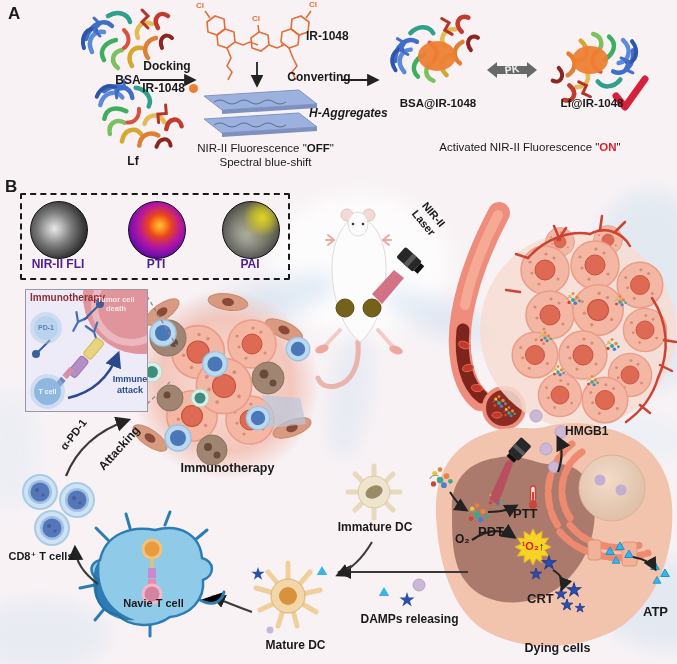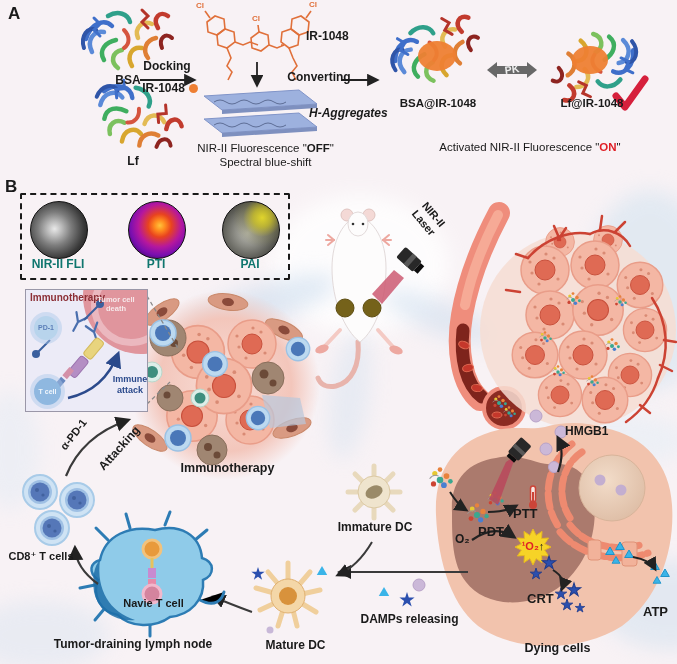--- a/index.html
+++ b/index.html
@@ -17,21 +17,21 @@
   .imgbox{position:absolute;left:20px;top:193px;width:266px;height:83px;
           border:2.5px dashed #1a1a1a;border-radius:2px;}
   .circ{position:absolute;border-radius:50%;border:1px solid #111;}
   #c-fli{left:8px;top:6px;width:56px;height:56px;
     background:radial-gradient(circle at 42% 48%,#e9e9e9 0%,#bdbdbd 16%,#7d7d7d 38%,#383838 68%,#0c0c0c 100%);}
   #c-pti{left:106px;top:6px;width:56px;height:56px;
     background:radial-gradient(circle at 55% 42%,#ffc43c 0%,#ff8a1e 12%,#e8431f 26%,#b5179e 48%,#7a0fb0 66%,#3d0668 84%,#10021c 100%);}
   #c-pai{left:200px;top:6px;width:56px;height:56px;
     background:radial-gradient(circle at 70% 28%,rgba(230,218,40,.95) 0%,rgba(198,188,42,.85) 16%,rgba(130,128,80,.35) 34%,rgba(0,0,0,0) 52%),
                radial-gradient(circle at 45% 55%,#bcbcb4 0%,#8d8d86 30%,#565650 62%,#1c1c1c 100%);}
-  .imglbl{position:absolute;top:62px;font-weight:bold;font-size:12px;color:#0f766e;text-align:center;width:70px;}
+  .imglbl{position:absolute;top:62px;font-weight:bold;font-size:12px;color:#4c1d95;text-align:center;width:70px;}
   .inset{position:absolute;left:25px;top:289px;width:121px;height:121px;background:#ecebf7;
          border:1.5px solid #9a97a8;overflow:hidden;}
   .qc{position:absolute;top:-52px;right:-52px;width:116px;height:116px;border-radius:50%;background:#e0959d;}
   .qring{position:absolute;top:-24px;right:-24px;width:66px;height:66px;border-radius:50%;
          border:7px solid rgba(244,214,218,.55);}
   .cellchip{position:absolute;border-radius:50%;font-weight:bold;text-align:center;}
 </style>
 </head>
 <body>
 
@@ -514,21 +514,20 @@
 
   <div class="lbl panel" style="left:5px;top:177px;">B</div>
   <div class="lbl rot" style="left:414px;top:206px;font-size:11px;line-height:1.15;transform:rotate(50deg);">
     <span>NIR-II</span><br><span>Laser</span>
   </div>
   <div class="lbl" style="left:155px;top:461px;width:145px;font-size:12.5px;">Immunotherapy</div>
   <div class="lbl rot" style="left:56px;top:428px;font-size:11px;transform:rotate(-52deg);">α-PD-1</div>
   <div class="lbl rot" style="left:92px;top:441px;transform:rotate(-48deg);">Attacking</div>
   <div class="lbl" style="left:0px;top:550px;width:82px;font-size:11px;">CD8⁺ T cells</div>
   <div class="lbl" style="left:106px;top:597px;width:95px;font-size:11px;">Navie T cell</div>
-  <div class="lbl" style="left:38px;top:637px;width:190px;">Tumor-draining lymph node</div>
   <div class="lbl" style="left:325px;top:520px;width:100px;">Immature DC</div>
   <div class="lbl" style="left:243px;top:638px;width:105px;">Mature DC</div>
   <div class="lbl" style="left:352px;top:612px;width:115px;">DAMPs releasing</div>
   <div class="lbl" style="left:505px;top:641px;width:105px;font-size:12.5px;">Dying cells</div>
   <div class="lbl" style="left:565px;top:424px;">HMGB1</div>
   <div class="lbl" style="left:513px;top:506px;font-size:13px;">PTT</div>
   <div class="lbl" style="left:478px;top:524px;font-size:13px;">PDT</div>
   <div class="lbl" style="left:455px;top:532px;">O₂</div>
   <div class="lbl" style="left:517px;top:540px;width:32px;font-size:11px;">
     <b style="color:#e01f26;">¹O₂</b><span>↑</span>

